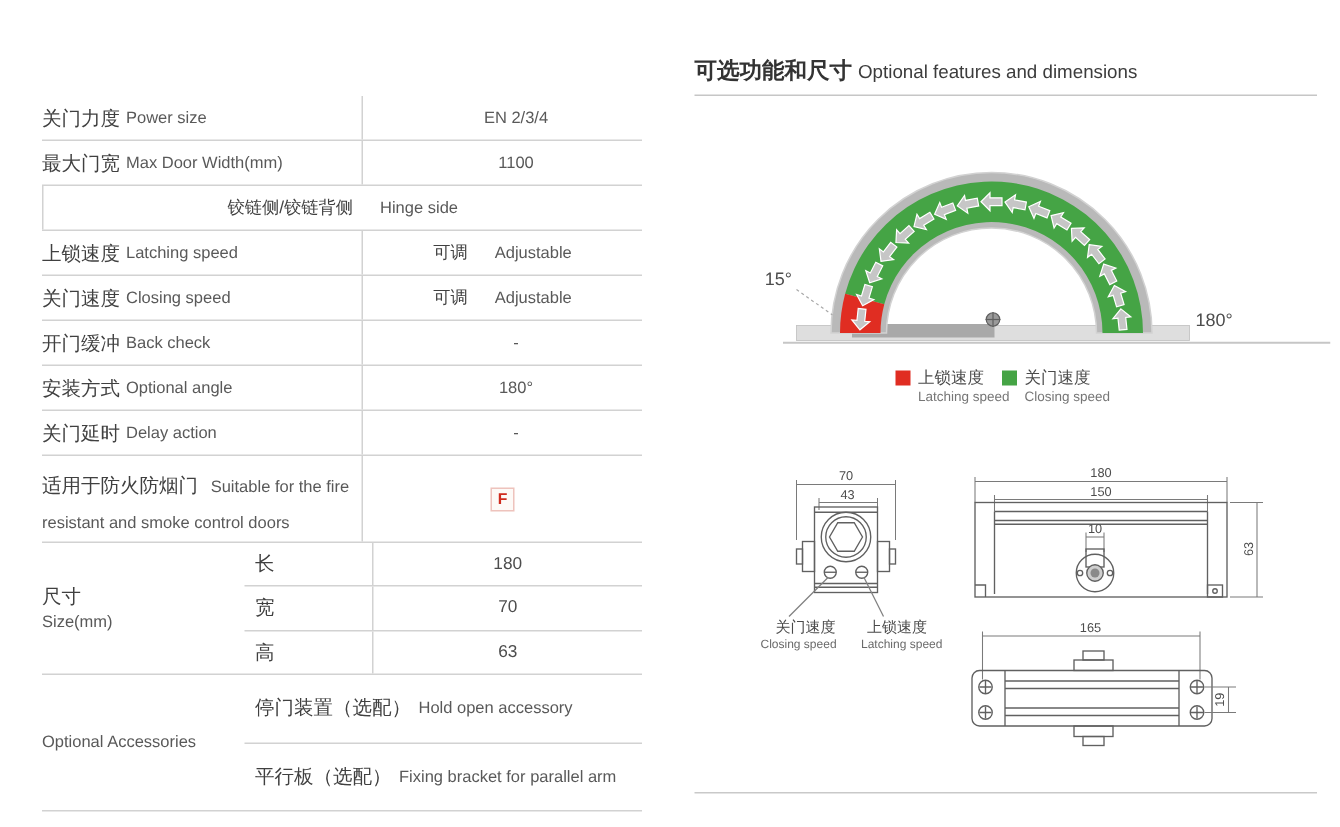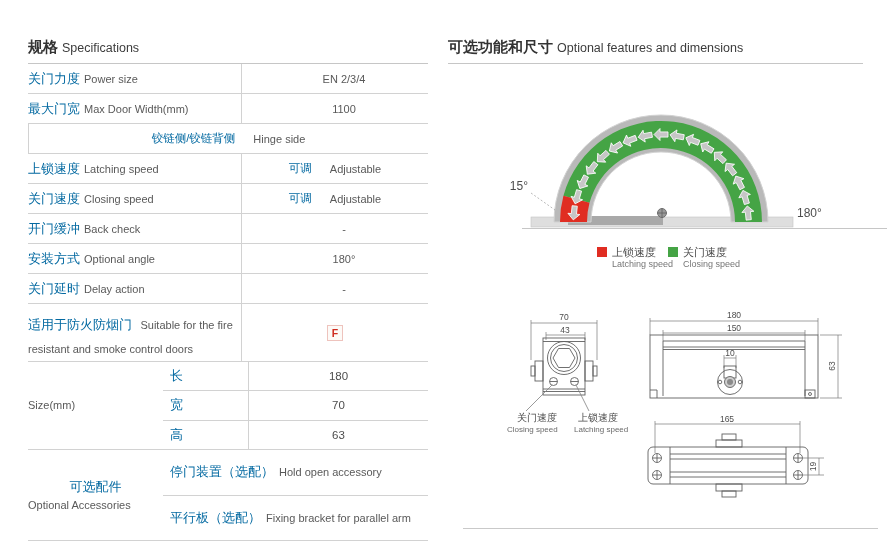--- a/index.html
+++ b/index.html
@@ -6,25 +6,25 @@
   .screen {
     position:relative; width:893px; height:551px; background:#ffffff;
     font-family:"Liberation Sans","DejaVu Sans",sans-serif; color:#4d4d4d;
     overflow:hidden;
   }
   
   .sec-title { position:absolute; top:38px; height:25px; border-bottom:1px solid #c6c6c6; }
   .sec-title .t-zh { font-size:15px; font-weight:bold; color:#333; }
   .sec-title .t-en { font-size:12.5px; color:#3c3c3c; margin-left:4px; }
   #left-title  { left:28px;  width:400px; }
-  #right-title { left:448px; width:415px; }
+  #right-title { left:463px; width:415px; }
 
   
   .spec-table { position:absolute; left:28px; top:64px; width:400px; }
-  .zh { font-size:13px; color:#0369a1;text-align:center; }
+  .zh { font-size:13px; color:#404040; }
   .en { font-size:11px; color:#595959; }
   .spec-row { display:flex; align-items:stretch; height:29px; border-bottom:1px solid #d2d2d2; }
   .cell-label { width:213px; display:flex; align-items:center; }
   .cell-label .en { margin-left:4px; }
   .cell-value { flex:1; display:flex; align-items:center; justify-content:center;
                 border-left:1px solid #d2d2d2; text-align:center; }
   .cell-value .zh { font-size:11.5px; }
   .cell-value .en { margin-left:18px; font-size:11px; }
   .row-tall { height:57px; }
   .row-tall .cell-label { display:block; padding-top:8px; line-height:1.5; }
@@ -57,23 +57,20 @@
   .dwg { stroke:#606060; stroke-width:0.9; fill:none; }
   .dim { stroke:#7a7a7a; stroke-width:0.7; fill:none; }
   .lbl-zh { font-size:10px; fill:#4a4a4a; }
   .lbl-en { font-size:8px; fill:#6a6a6a; }
 </style>
 </head>
 <body>
 
 <div class="screen">
 
-  <div id="left-title" class="sec-title">
-    <span class="t-zh">规格</span><span class="t-en">Specifications</span>
-  </div>
 
   <div class="spec-table">
 
     <div class="spec-row">
       <div class="cell-label">
           <span class="zh">关门力度</span>
           <span class="en">Power size</span>
         </div>
       <div class="cell-value">
           <span class="en">EN 2/3/4</span>
@@ -151,41 +148,41 @@
 
     <div class="spec-row row-tall">
       <div class="cell-label"><span class="zh">适用于防火防烟门</span> <span class="en">Suitable for the fire resistant and smoke control doors</span></div>
       <div class="cell-value">
           <span class="fire-badge" style="color: rgb(207, 44, 31);">F</span>
         </div>
     </div>
 
     <div class="group-row" style="height:87px">
       <div class="group-label">
+        <span class="zh">尺寸</span>
         <span class="en">Size(mm)</span>
       </div>
       <div class="group-body">
         <div class="size-subrow">
           <div class="dim-cell zh">长</div>
           <div class="val-cell">180</div>
         </div>
         <div class="size-subrow">
           <div class="dim-cell zh">宽</div>
           <div class="val-cell">70</div>
         </div>
         <div class="size-subrow">
           <div class="dim-cell zh">高</div>
           <div class="val-cell">63</div>
         </div>
       </div>
     </div>
 
     <div class="group-row" style="height:90px">
       <div class="group-label">
-        <span class="zh">可选配件</span>
         <span class="en">Optional Accessories</span>
       </div>
       <div class="group-body">
         <div class="acc-subrow">
           <span class="zh">停门装置（选配）</span>
           <span class="en">Hold open accessory</span>
         </div>
         <div class="acc-subrow">
           <span class="zh">平行板（选配）</span>
           <span class="en">Fixing bracket for parallel arm</span>

